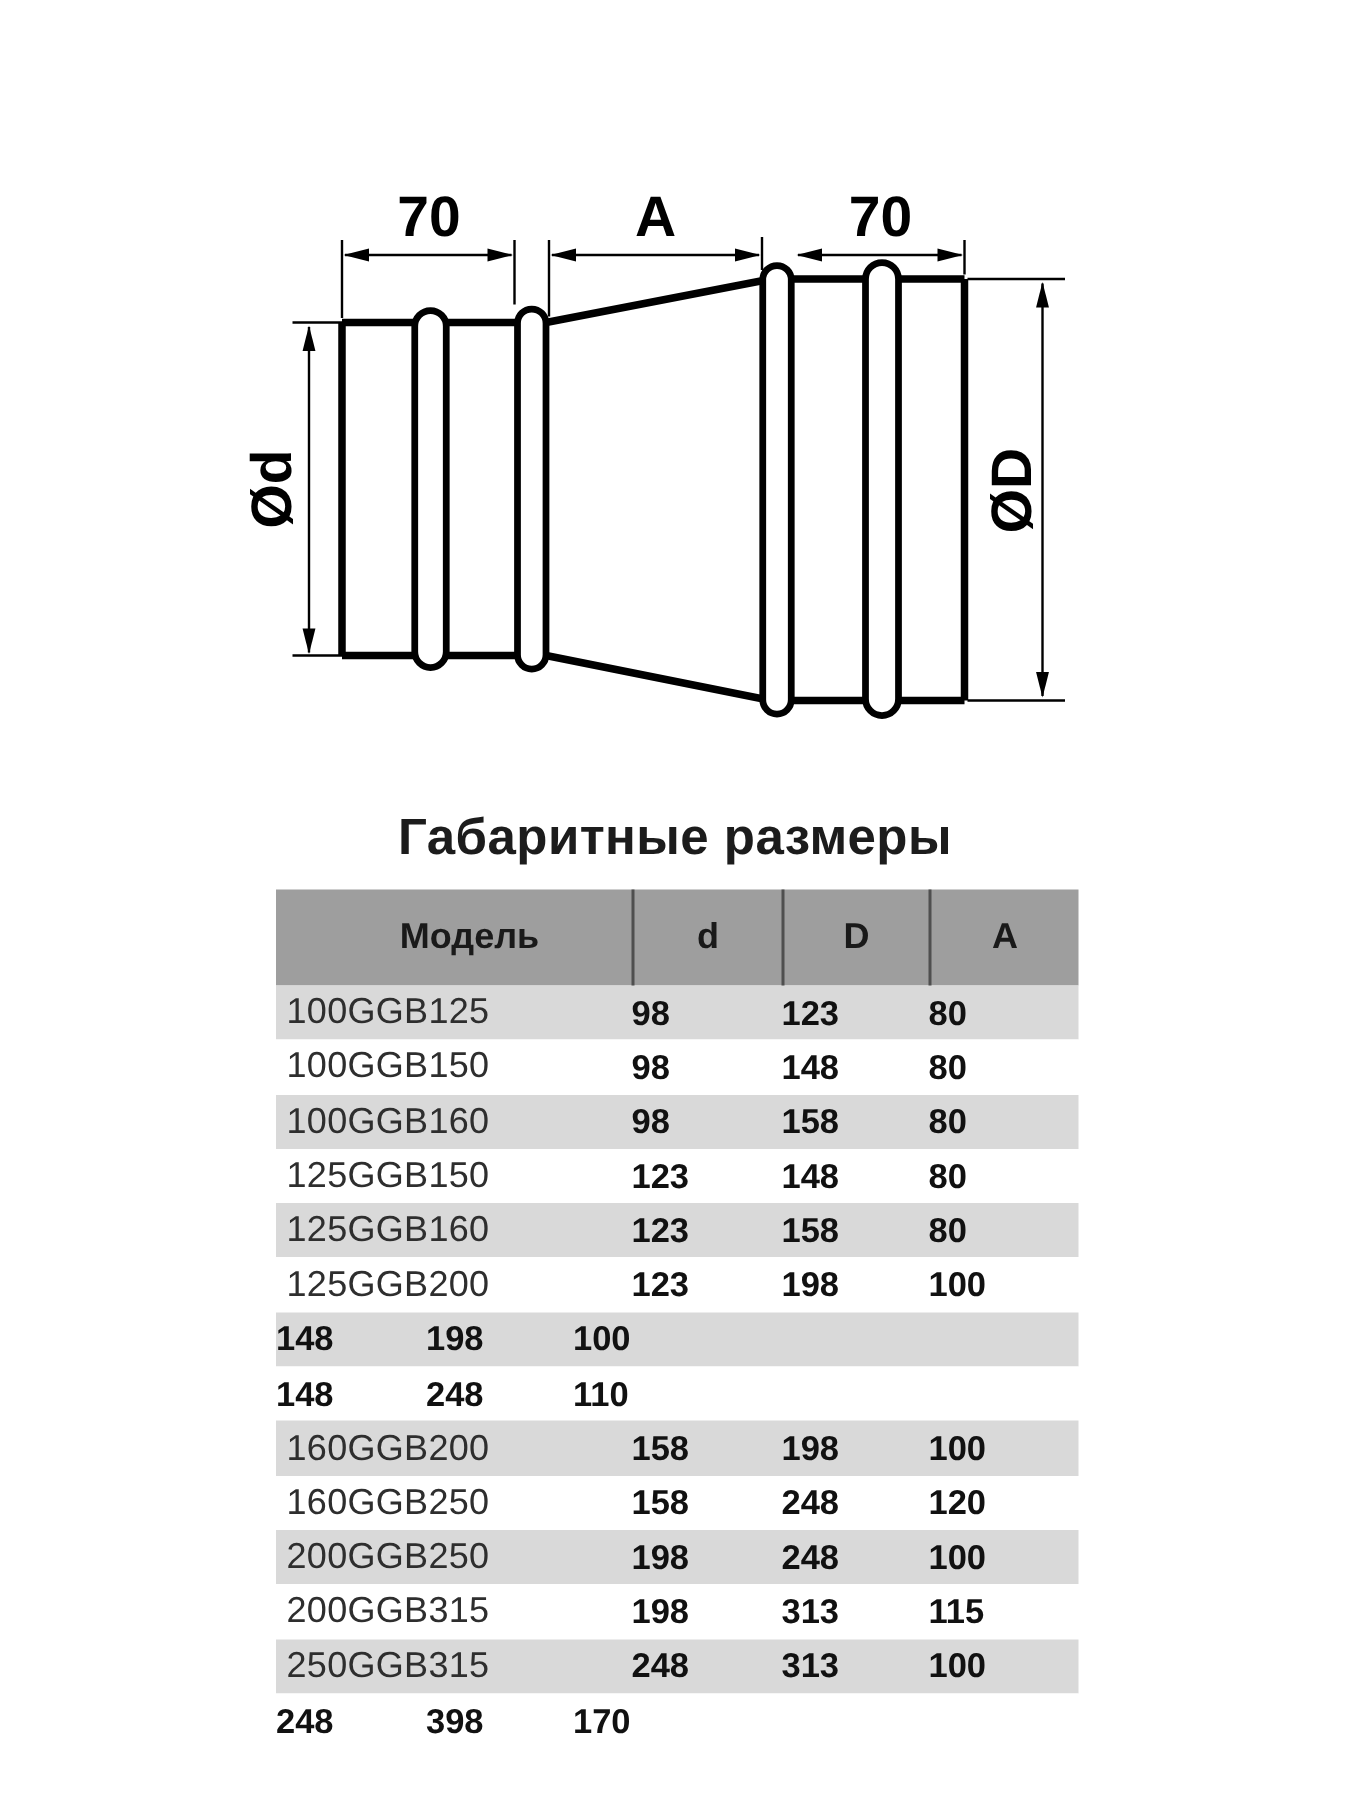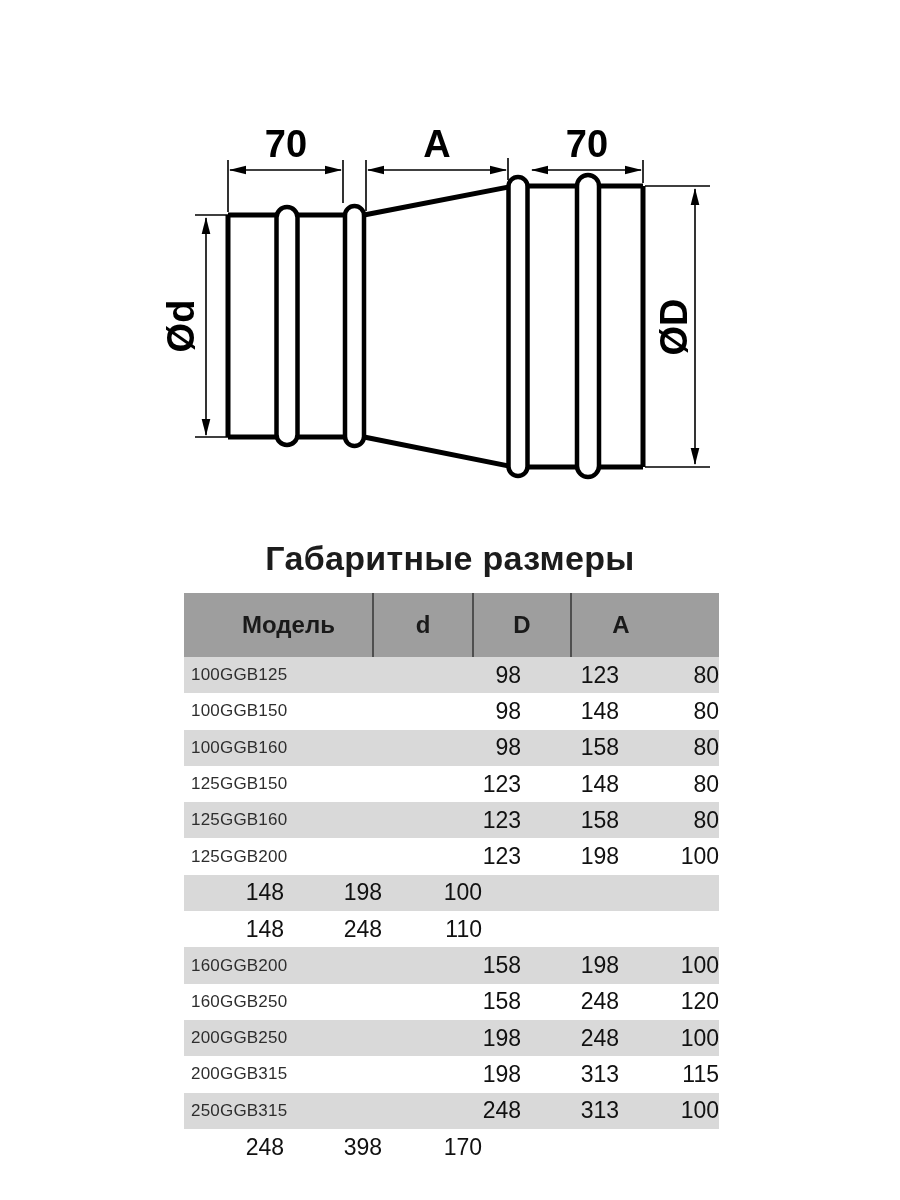--- a/index.html
+++ b/index.html
@@ -40,36 +40,36 @@
     display: flex; height: 64px;
     background: var(--header-bg, #9e9e9e);
     align-items: stretch;
   }
   .th {
     display: flex; align-items: center; justify-content: center;
     font-size: 24px; font-weight: bold; color: #1a1a1a;
     box-sizing: border-box;
   }
   .th + .th { border-left: 2px solid var(--sep, #4f4f4f); }
-  .c-model { width: 188px; padding-left: 21px; }
+  .c-model { width: 237px; padding-left: 21px; }
   .c-d { width: 100px; }
   .c-D { width: 98px; }
   .c-A { width: 100px; }
 
   .tr { display: flex; height: 36.3px; align-items: center; background: var(--row-bg, #ffffff); }
   .tr.alt { background: var(--row-alt, #d9d9d9); }
   .td { box-sizing: border-box; }
   .td.model {
     width: 237px; padding-left: 7px;
-    font-size: 17px; font-weight: normal; color: var(--text-model, #2e2e2e);
+    font-size: 24px; font-weight: normal; color: var(--text-model, #2e2e2e);
     letter-spacing: 0.2px;
   }
   .td.num {
-    font-size: 23px; font-weight: normal; color: #111111;
-    text-align: right;
+    font-size: 23px; font-weight: bold; color: #111111;
+    text-align: left;
   }
   .td.num.c-d { width: 100px; }
   .td.num.c-D { width: 98px; }
   .td.num.c-A { width: 100px; }
 </style>
 </head>
 <body>
 
 <div class="page">
 

